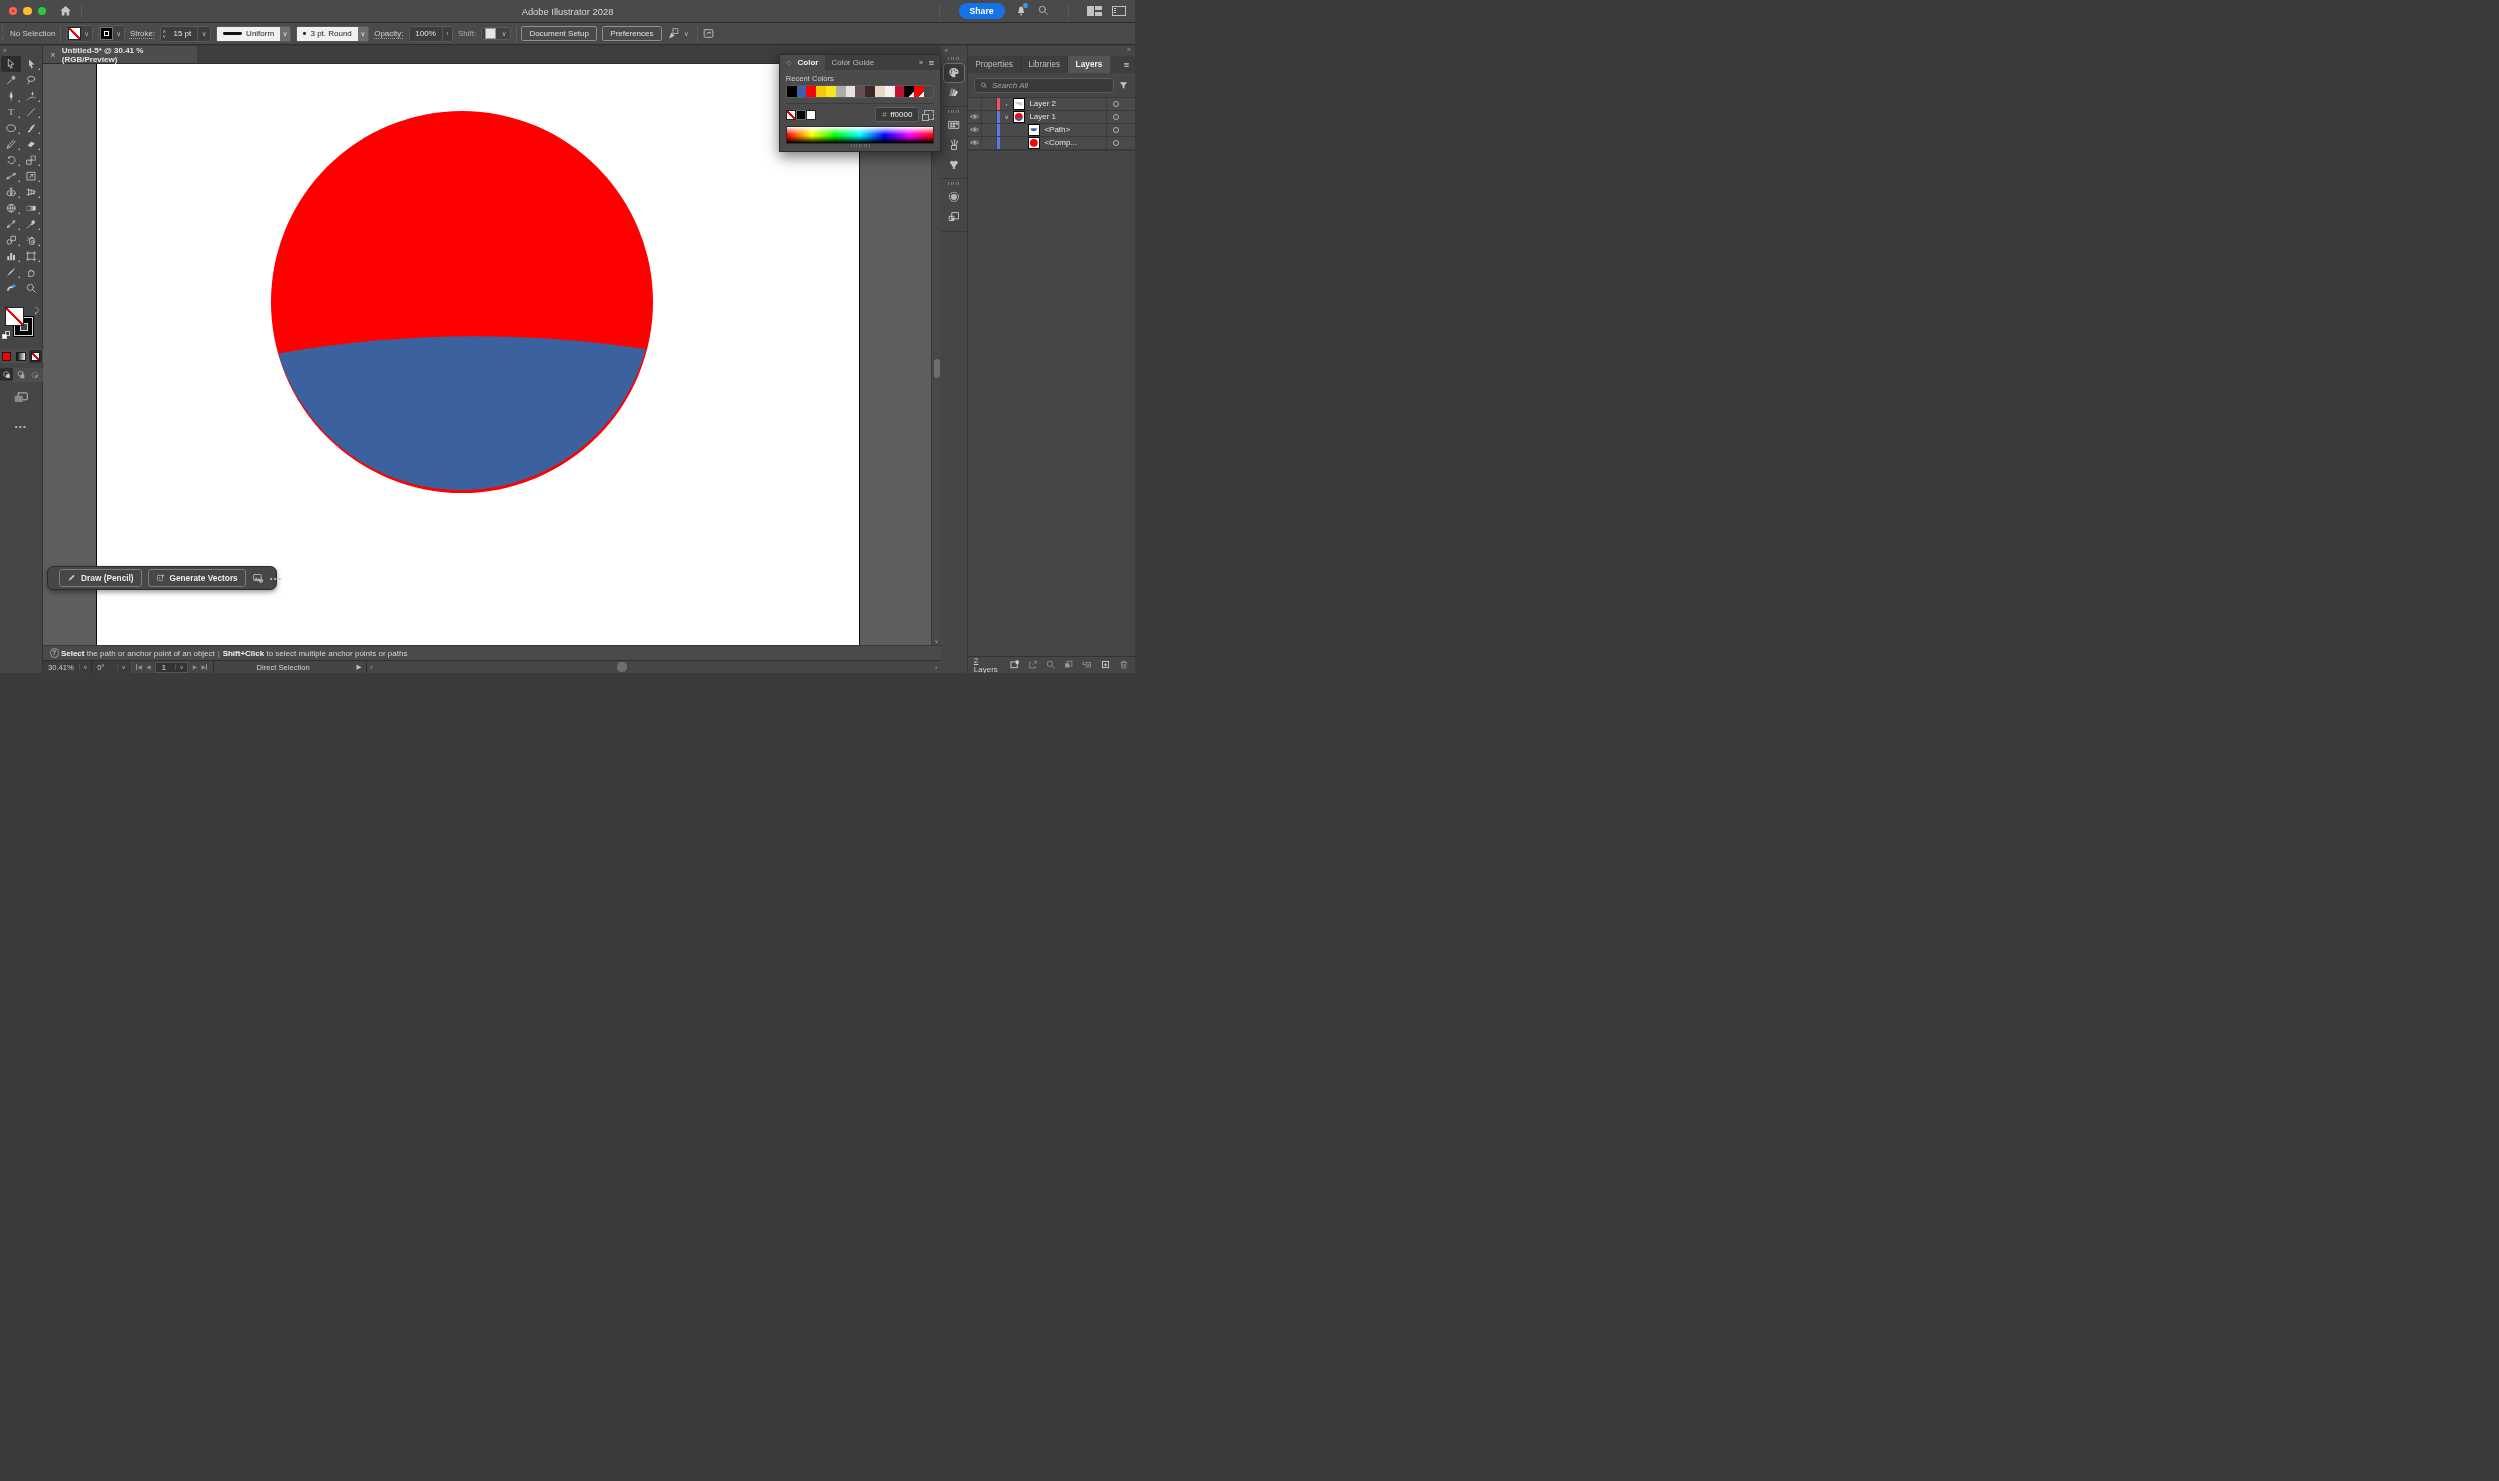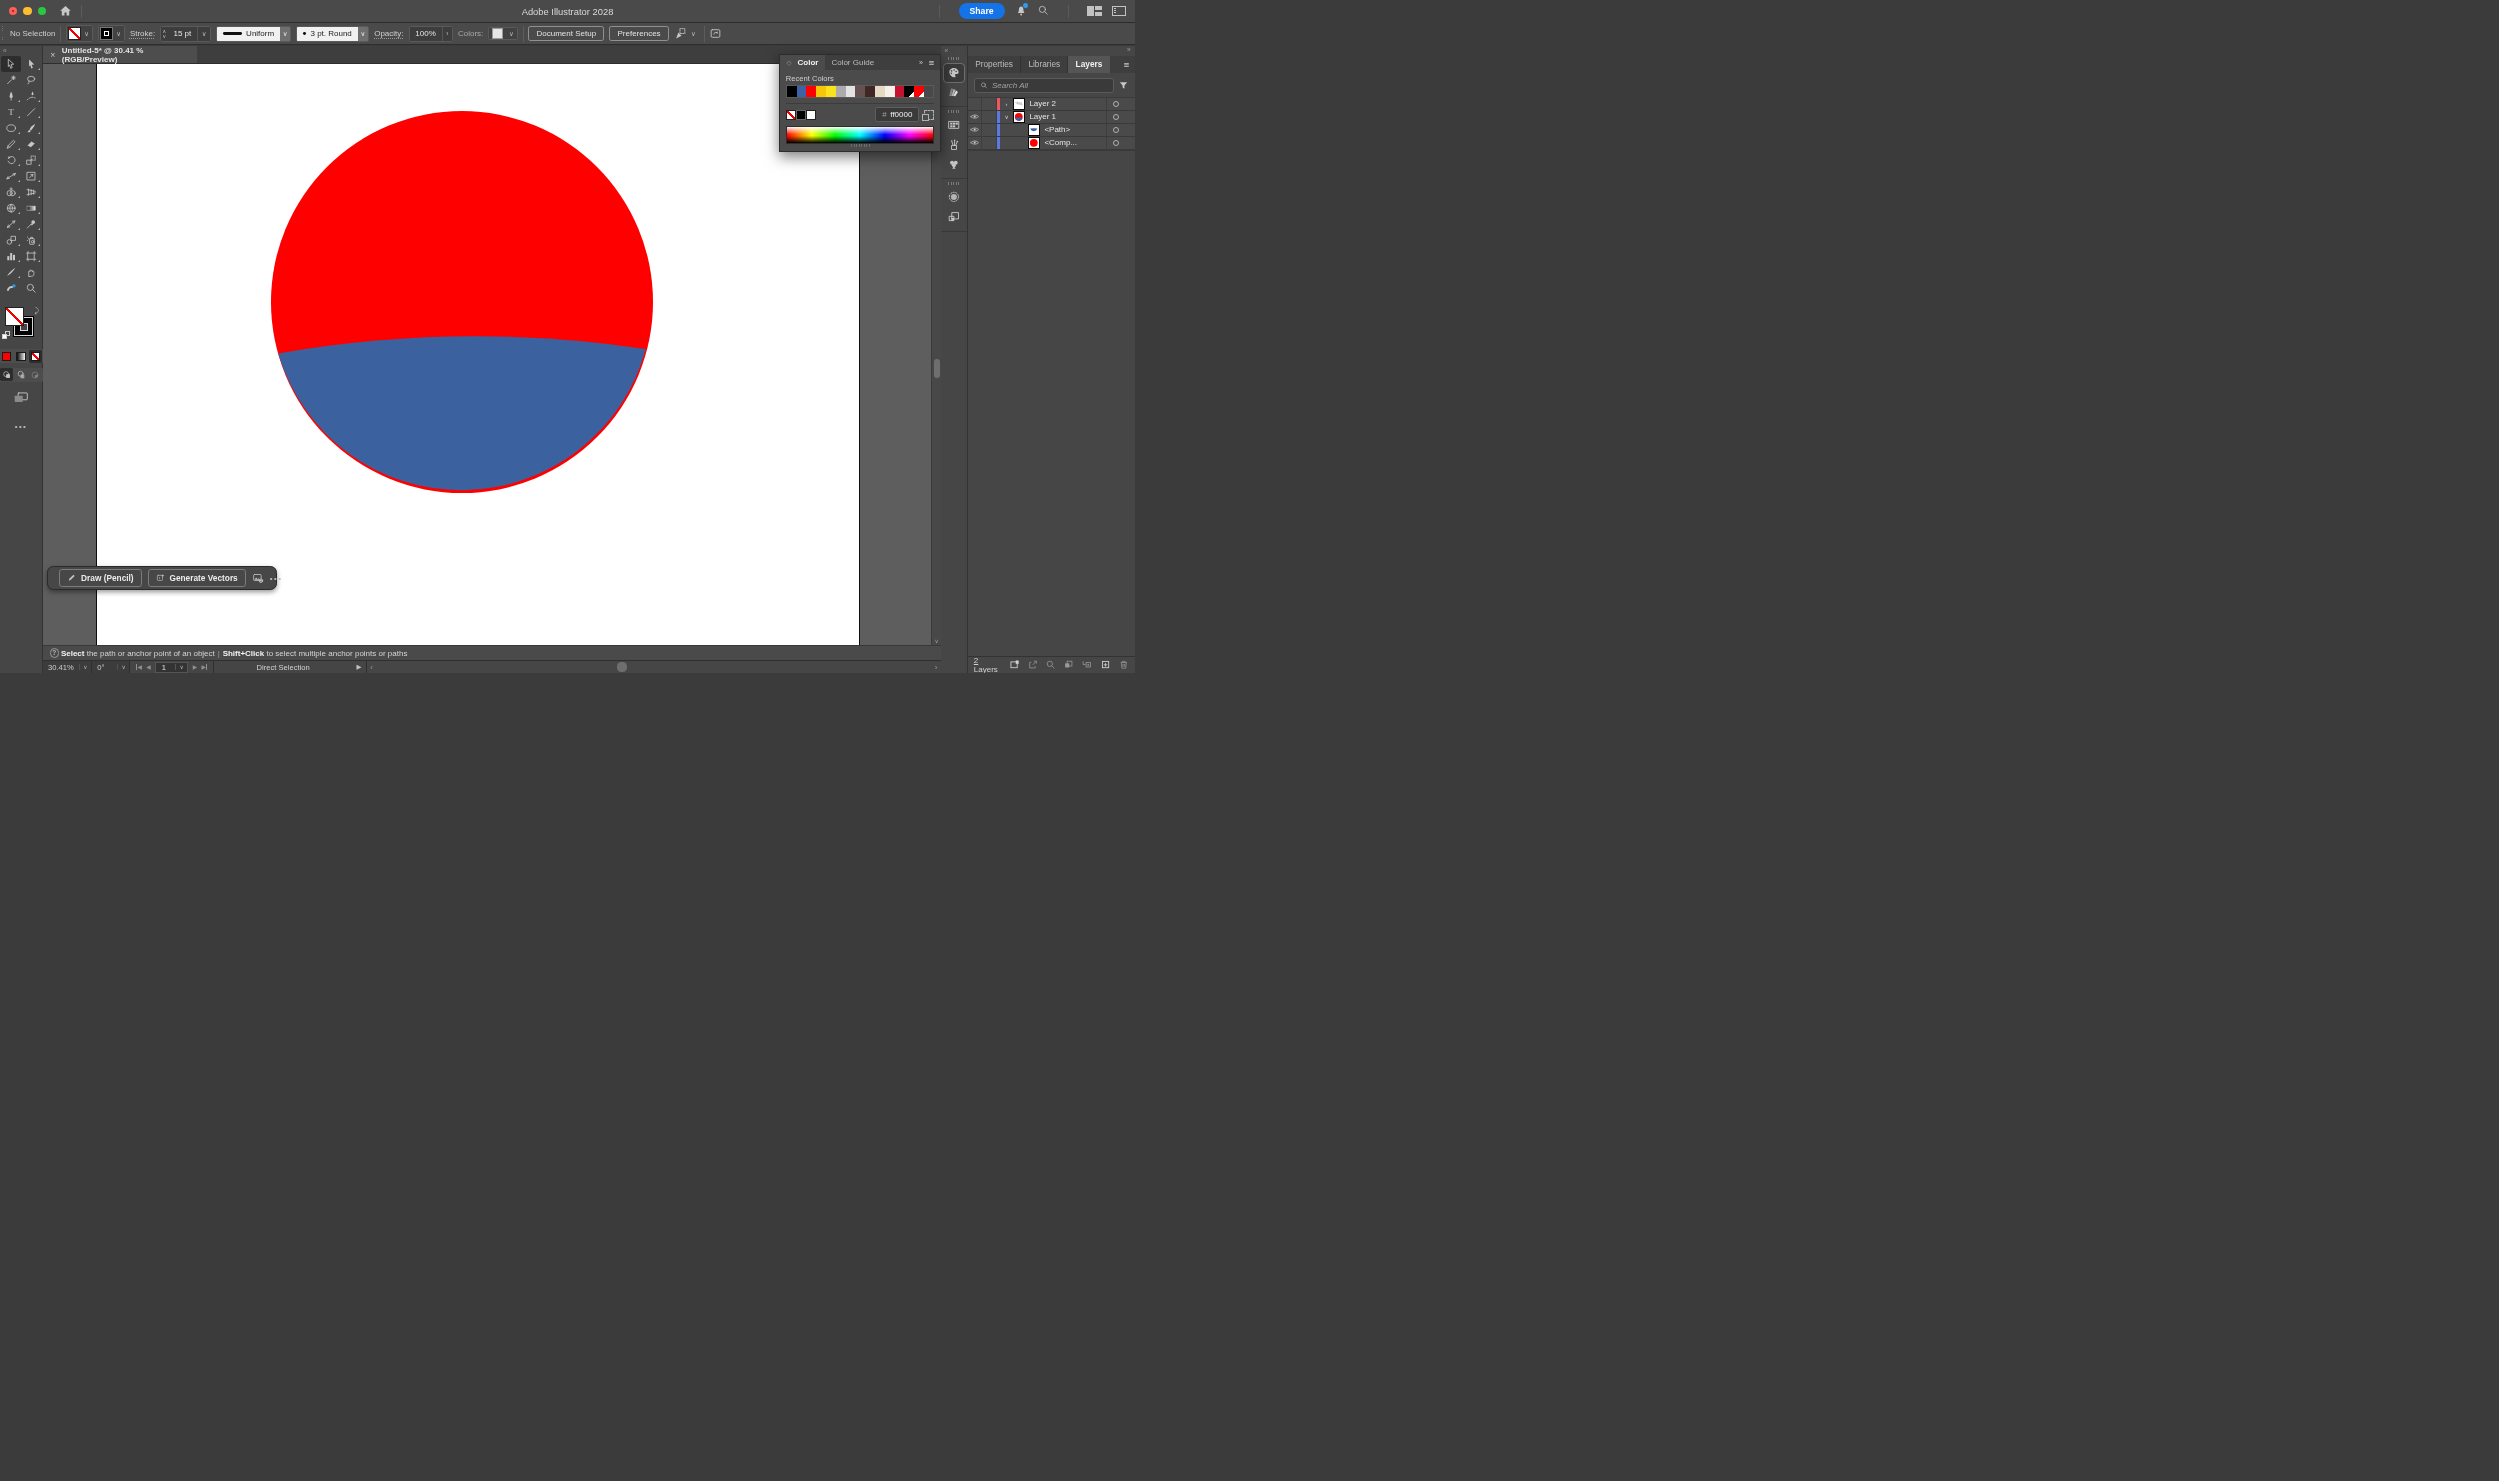--- a/index.html
+++ b/index.html
@@ -285,21 +285,21 @@
           <i class="cdot"></i>
         <span>3 pt. Round</span>
         </span>
       <span class="chev">∨</span>
     </span>
     <span class="lbl-dotted">Opacity:</span>
     <span class="field-dark">
       <span class="val">100%</span>
       <span class="chev">›</span>
     </span>
-    <span style="color:#a8a8a8">Colors:</span>
+    <span style="color:#a8a8a8">Shift:</span>
     <span class="swatch-combo">
       <i class="style-swatch"></i>
       <span class="mini-chev">∨</span>
     </span>
     <span class="cb-sep"></span>
     <button class="cb-btn">Document Setup</button>
     <button class="cb-btn">Preferences</button>
     <span class="cb-ic">
       <svg width="13" height="13" viewBox="0 0 24 24">
           <rect class="st" x="11" y="3" width="9" height="9" stroke-dasharray="2 2"></rect>

